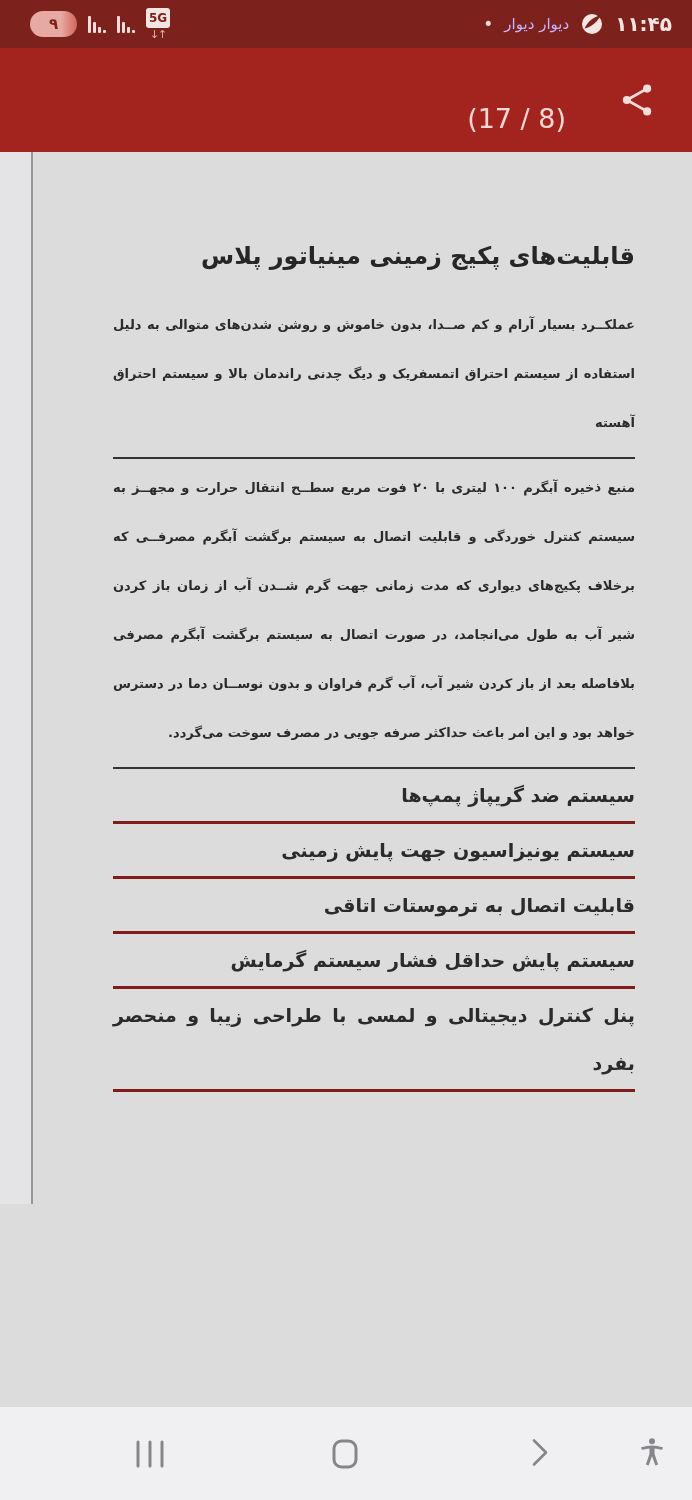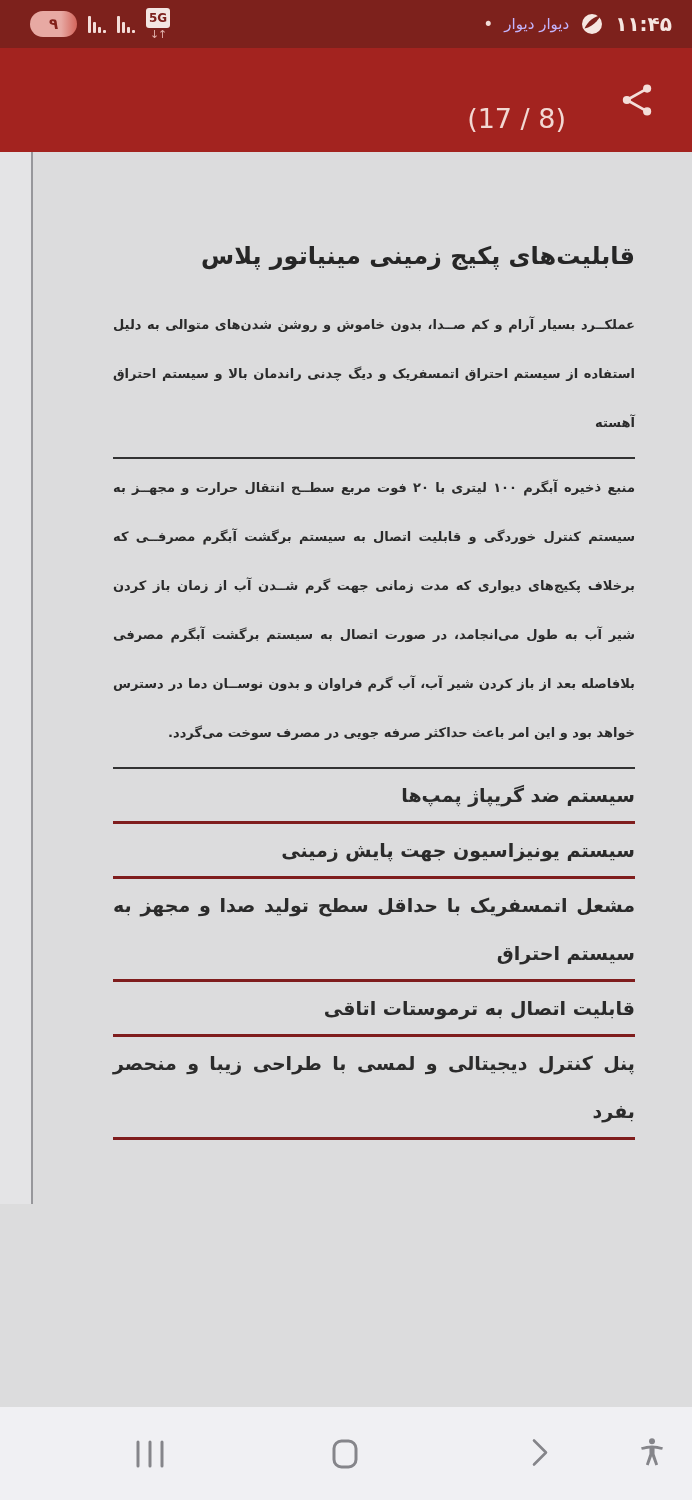--- a/index.html
+++ b/index.html
@@ -110,22 +110,22 @@
   </div>
 
   <div class="document">
     <div class="edge-strip"></div>
     <div class="page-content">
       <h1 class="doc-title">قابلیت‌های پکیج زمینی مینیاتور پلاس</h1>
       <p class="para">عملکــرد بسیار آرام و کم صــدا، بدون خاموش و روشن شدن‌های متوالی به دلیل استفاده از سیستم احتراق اتمسفریک و دیگ چدنی راندمان بالا و سیستم احتراق آهسته</p>
       <p class="para">منبع ذخیره آبگرم ۱۰۰ لیتری با ۲۰ فوت مربع سطــح انتقال حرارت و مجهــز به سیستم کنترل خوردگی و قابلیت اتصال به سیستم برگشت آبگرم مصرفــی که برخلاف پکیج‌های دیواری که مدت زمانی جهت گرم شــدن آب از زمان باز کردن شیر آب به طول می‌انجامد، در صورت اتصال به سیستم برگشت آبگرم مصرفی بلافاصله بعد از باز کردن شیر آب، آب گرم فراوان و بدون نوســان دما در دسترس خواهد بود و این امر باعث حداکثر صرفه جویی در مصرف سوخت می‌گردد.</p>
       <div class="feature">سیستم ضد گریپاژ پمپ‌ها</div>
       <div class="feature">سیستم یونیزاسیون جهت پایش زمینی</div>
-      <div class="feature">مشعل اتمسفریک با حداقل سطح تولید صدا و مجهز به سیستم احتراق</div>
       <div class="feature">قابلیت اتصال به ترموستات اتاقی</div>
+      <div class="feature">سیستم پایش حداقل فشار سیستم گرمایش</div>
       <div class="feature">پنل کنترل دیجیتالی و لمسی با طراحی زیبا و منحصر بفرد</div>
 
     </div>
   </div>
 
   <div class="nav">
     <button class="nav-btn" style="left:150px">
       <span class="recents-icon">
           <i></i>
           <i></i>

